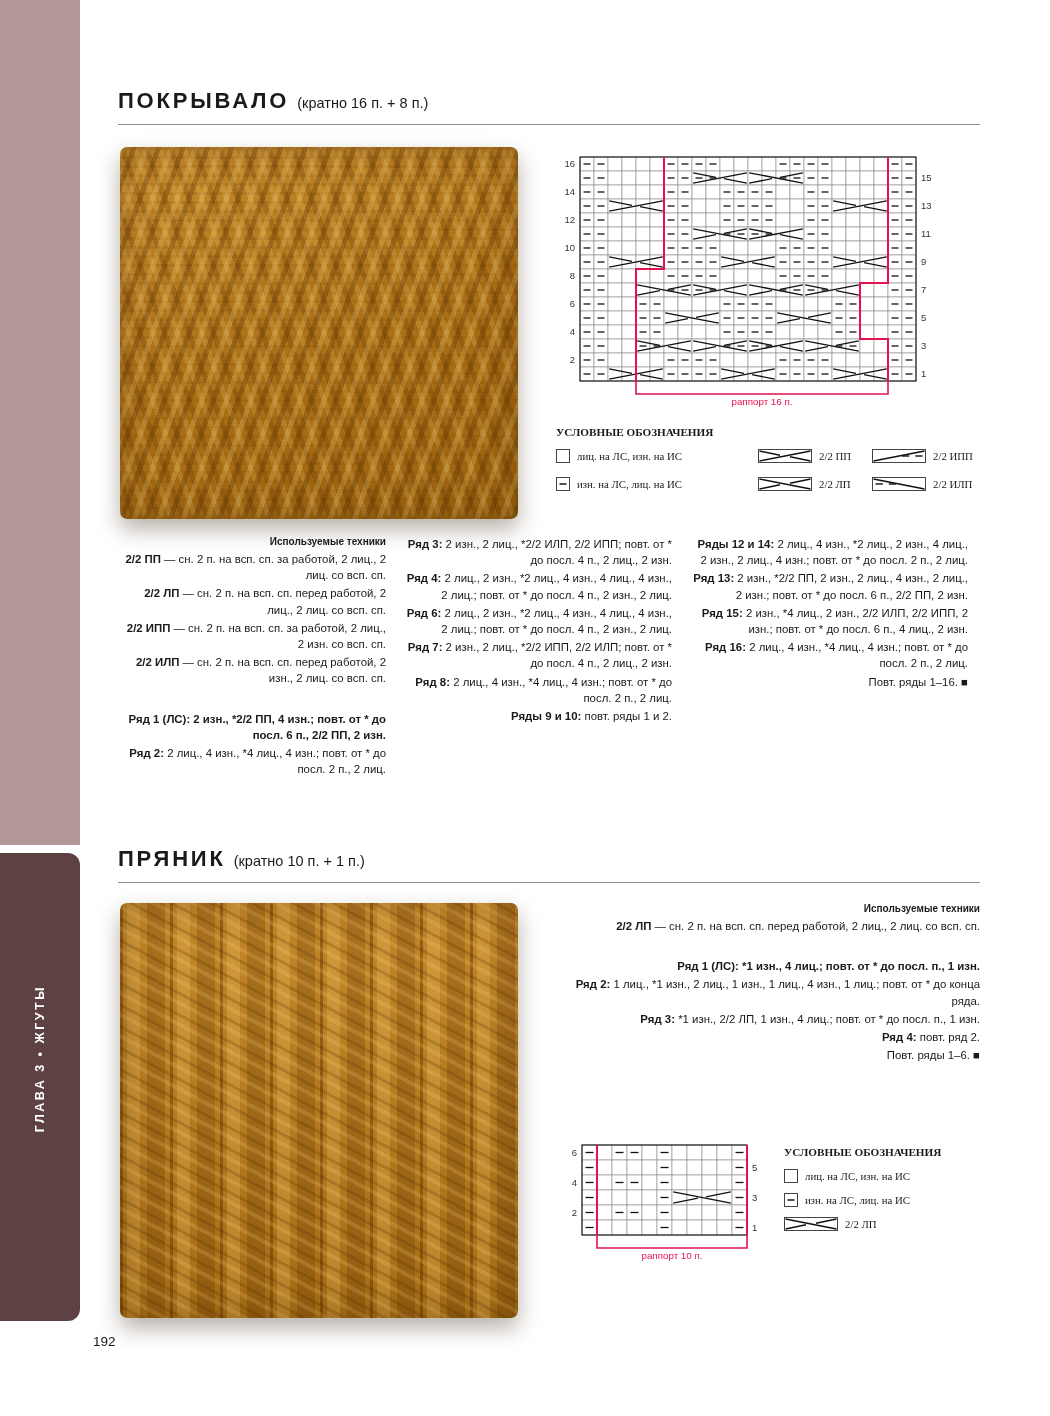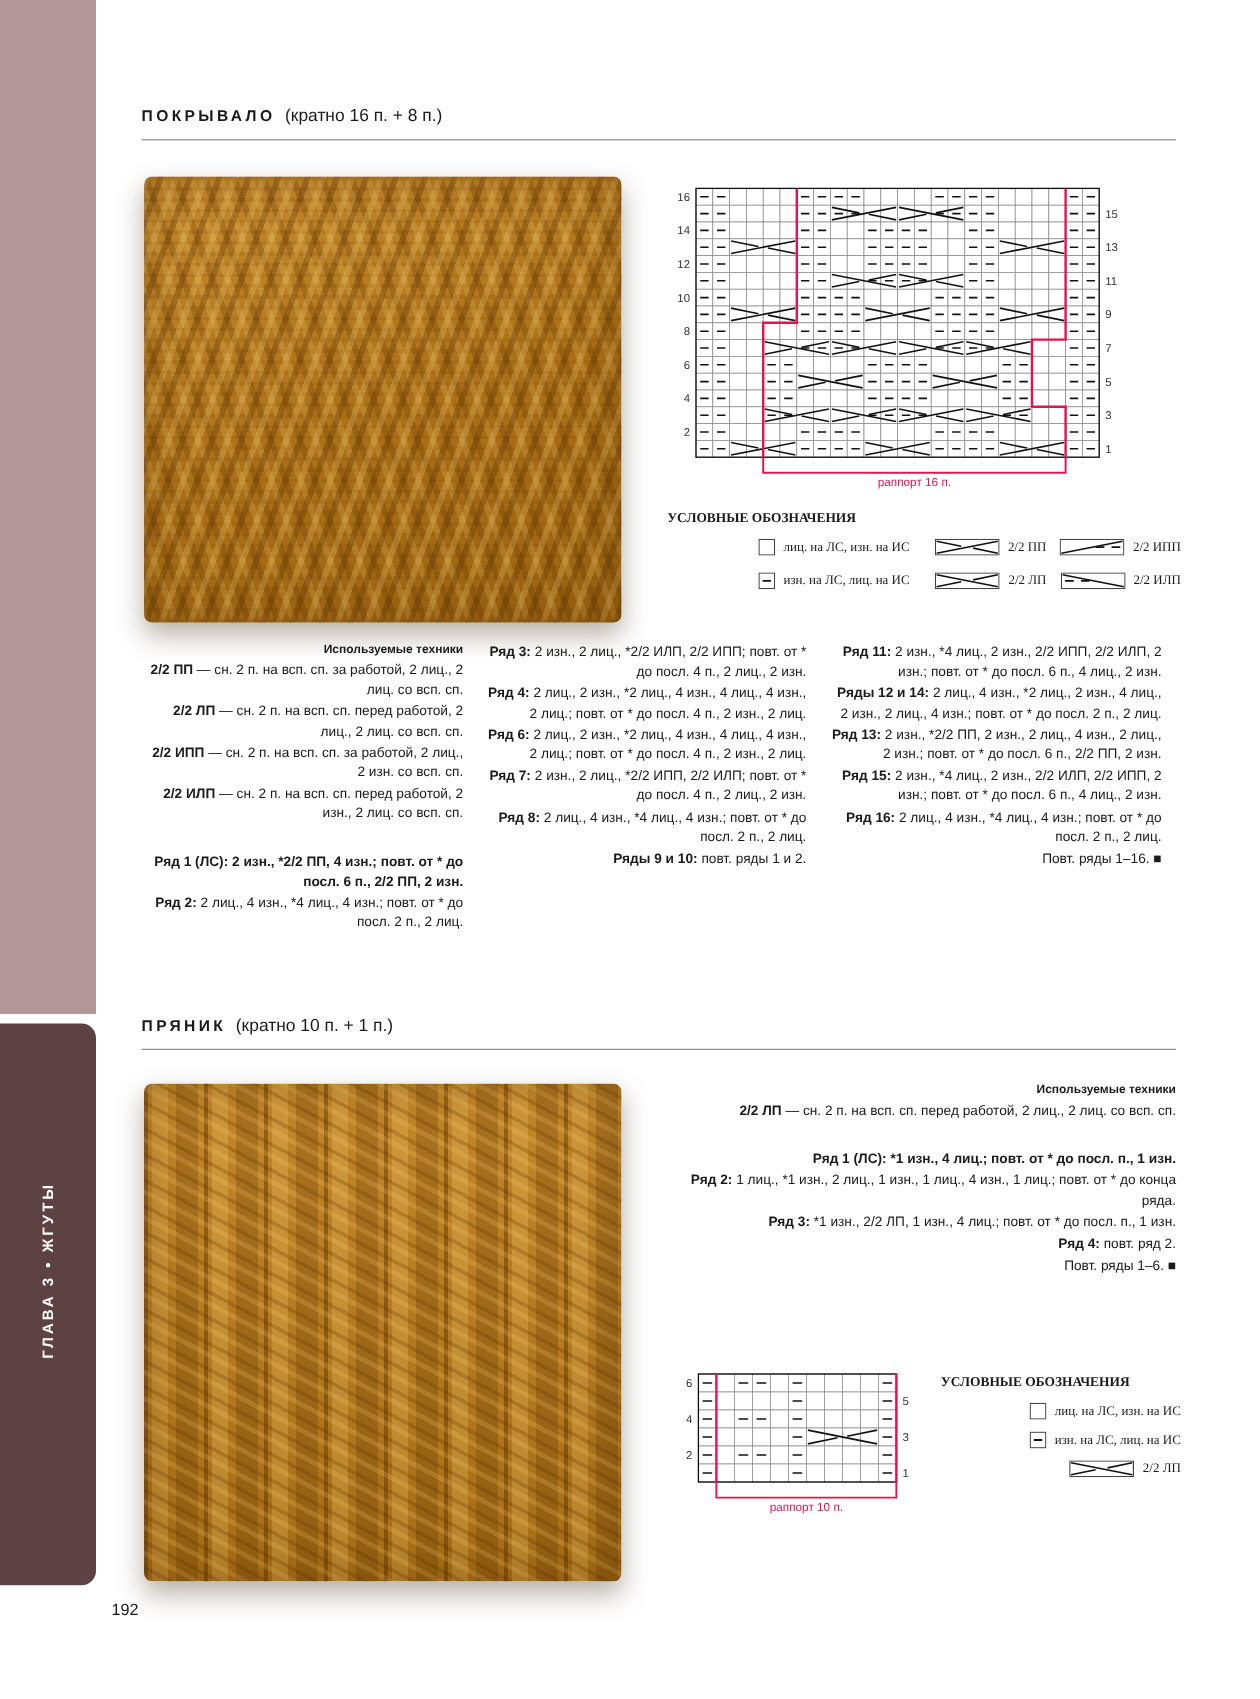--- a/index.html
+++ b/index.html
@@ -10,21 +10,21 @@
   
   .side-top{position:absolute;left:0;top:0;width:80px;height:845px;background:#b39697;}
   .side-bot{position:absolute;left:0;top:853px;width:80px;height:468px;background:#5e4142;border-radius:0 12px 12px 0;}
   .chapter{position:absolute;top:132px;left:50%;transform:translateX(-50%) rotate(180deg);
            writing-mode:vertical-rl;color:#fff;font-weight:bold;font-size:12.5px;
            letter-spacing:2.5px;white-space:nowrap;}
   .pageno{position:absolute;left:57px;top:1334px;font-size:13.5px;margin-left:36px;}
 
   
   .sec-head{position:absolute;left:118px;width:862px;border-bottom:1px solid #8f8f8f;padding-bottom:10px;}
-  .sec-title{font-size:13px;font-weight:bold;letter-spacing:2.8px;}
+  .sec-title{font-size:22px;font-weight:bold;letter-spacing:2.8px;}
   .sec-sub{font-size:14.5px;margin-left:8px;}
 
   
   .swatch{position:absolute;border-radius:7px;
           box-shadow:0 10px 22px rgba(50,30,5,.35), inset 0 0 40px rgba(70,35,0,.3);}
   .swatch1{left:120px;top:147px;width:398px;height:372px;
     background:
      repeating-linear-gradient(110deg, rgba(255,220,130,.22) 0 5px, rgba(0,0,0,0) 5px 11px, rgba(85,45,0,.3) 11px 16px, rgba(0,0,0,0) 16px 23px),
      repeating-linear-gradient(70deg, rgba(255,220,130,.16) 0 5px, rgba(0,0,0,0) 5px 11px, rgba(85,45,0,.22) 11px 16px, rgba(0,0,0,0) 16px 23px),
      repeating-linear-gradient(0deg, rgba(130,70,8,.16) 0 3px, rgba(0,0,0,0) 3px 9px),
@@ -35,21 +35,21 @@
      repeating-linear-gradient(90deg, rgba(80,40,0,.4) 0 3px, rgba(0,0,0,0) 3px 7px, rgba(255,215,125,.22) 7px 20px, rgba(0,0,0,0) 20px 27px, rgba(80,40,0,.22) 27px 45px, rgba(0,0,0,0) 45px 50px),
      linear-gradient(180deg,#c38729,#a56d15);}
 
   .chart{position:absolute;}
   svg text{font-family:"Liberation Sans",sans-serif;}
 
   
   .legend{position:absolute;font-family:Liberation Serif, serif;}
   .legend-head{font-weight:bold;font-size:11.2px;margin:0 0 11px;}
   .legend-grid{display:grid;grid-template-columns:202px 114px 112px;row-gap:14px;}
-  .li{display:flex;align-items:center;gap:7px;font-size:10.8px;justify-content:flex-end;}
+  .li{display:flex;align-items:center;gap:7px;font-size:10.8px;}
   .li svg{flex:0 0 auto;}
   .legend-col .li{margin-bottom:10px;}
 
   
   .cols{position:absolute;left:118px;top:536px;display:flex;gap:20px;}
   .c1{width:268px}.c2{width:266px}.c3{width:276px}
   .hdr{font-weight:bold;font-size:10px;margin:0 0 4px;text-align:right;}
   .tech,.prow{font-size:11.4px;line-height:1.42;margin:0 0 2px;text-align:right;}
   .gap{margin-top:24px;font-weight:bold;}
   .instr2{position:absolute;left:556px;top:903px;width:424px;}
@@ -804,21 +804,20 @@
     </div>
     <div class="col c2">
       <p class="prow"><b>Ряд 3:</b> <span>2 изн., 2 лиц., *2/2 ИЛП, 2/2 ИПП; повт. от * до посл. 4 п., 2 лиц., 2 изн.</span></p>
       <p class="prow"><b>Ряд 4:</b> <span>2 лиц., 2 изн., *2 лиц., 4 изн., 4 лиц., 4 изн., 2 лиц.; повт. от * до посл. 4 п., 2 изн., 2 лиц.</span></p>
       <p class="prow"><b>Ряд 6:</b> <span>2 лиц., 2 изн., *2 лиц., 4 изн., 4 лиц., 4 изн., 2 лиц.; повт. от * до посл. 4 п., 2 изн., 2 лиц.</span></p>
       <p class="prow"><b>Ряд 7:</b> <span>2 изн., 2 лиц., *2/2 ИПП, 2/2 ИЛП; повт. от * до посл. 4 п., 2 лиц., 2 изн.</span></p>
       <p class="prow"><b>Ряд 8:</b> <span>2 лиц., 4 изн., *4 лиц., 4 изн.; повт. от * до посл. 2 п., 2 лиц.</span></p>
       <p class="prow"><b>Ряды 9 и 10:</b> <span>повт. ряды 1 и 2.</span></p>
     </div>
     <div class="col c3">
-      <p class="prow"><b>Ряд 11:</b> <span>2 изн., *4 лиц., 2 изн., 2/2 ИПП, 2/2 ИЛП, 2 изн.; повт. от * до посл. 6 п., 4 лиц., 2 изн.</span></p>
       <p class="prow"><b>Ряды 12 и 14:</b> <span>2 лиц., 4 изн., *2 лиц., 2 изн., 4 лиц., 2 изн., 2 лиц., 4 изн.; повт. от * до посл. 2 п., 2 лиц.</span></p>
       <p class="prow"><b>Ряд 13:</b> <span>2 изн., *2/2 ПП, 2 изн., 2 лиц., 4 изн., 2 лиц., 2 изн.; повт. от * до посл. 6 п., 2/2 ПП, 2 изн.</span></p>
       <p class="prow"><b>Ряд 15:</b> <span>2 изн., *4 лиц., 2 изн., 2/2 ИЛП, 2/2 ИПП, 2 изн.; повт. от * до посл. 6 п., 4 лиц., 2 изн.</span></p>
       <p class="prow"><b>Ряд 16:</b> <span>2 лиц., 4 изн., *4 лиц., 4 изн.; повт. от * до посл. 2 п., 2 лиц.</span></p>
       <p class="prow"><span>Повт. ряды 1–16. ■</span></p>
     </div>
   </div>
 
   <header class="sec-head" style="top:846px">
     <span class="sec-title">ПРЯНИК</span><span class="sec-sub">(кратно 10 п. + 1 п.)</span>

